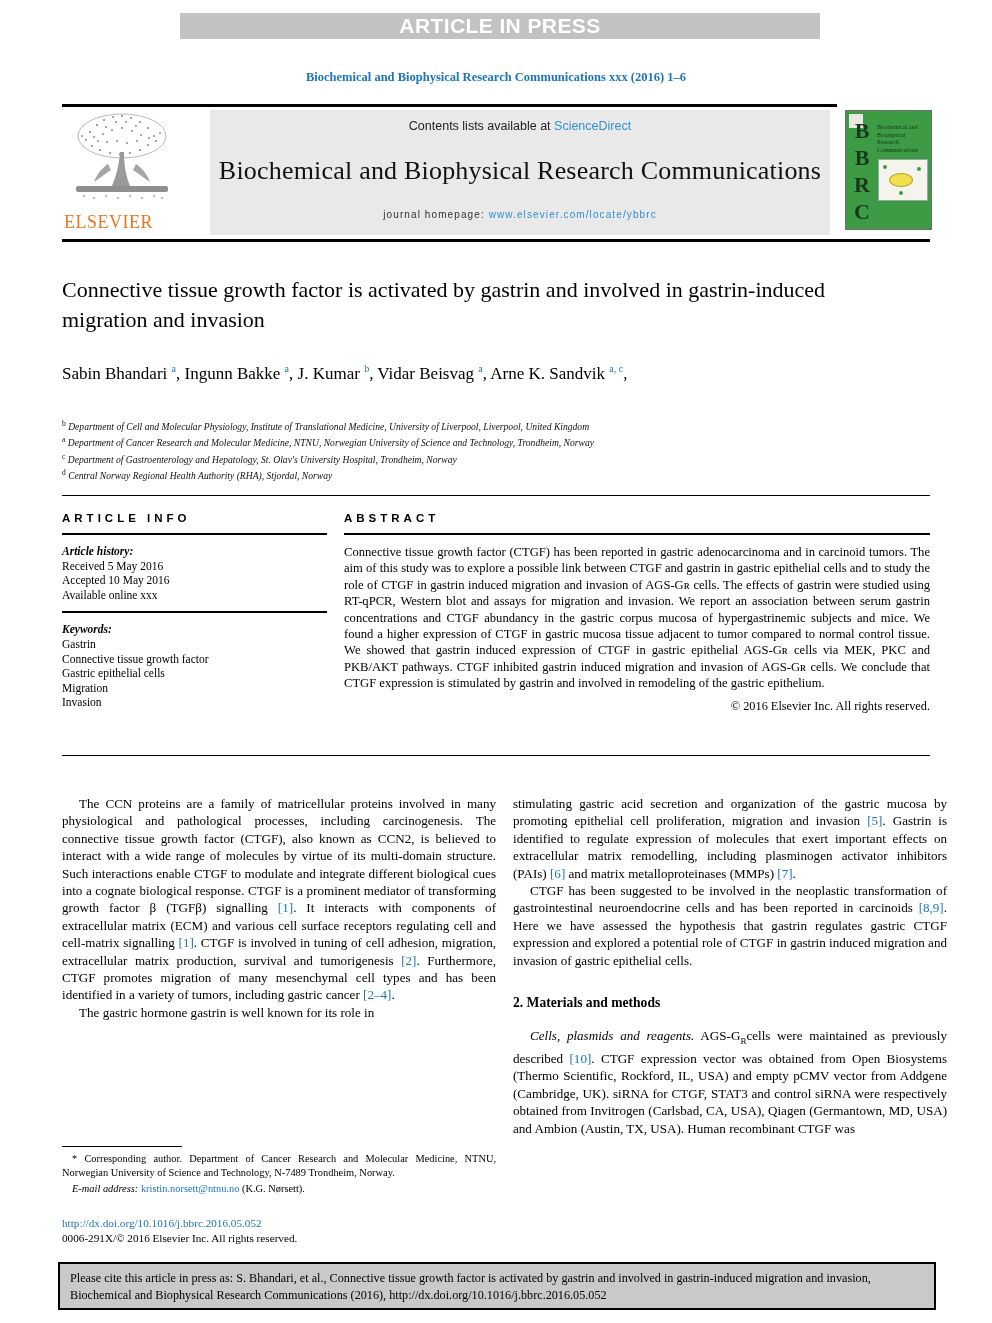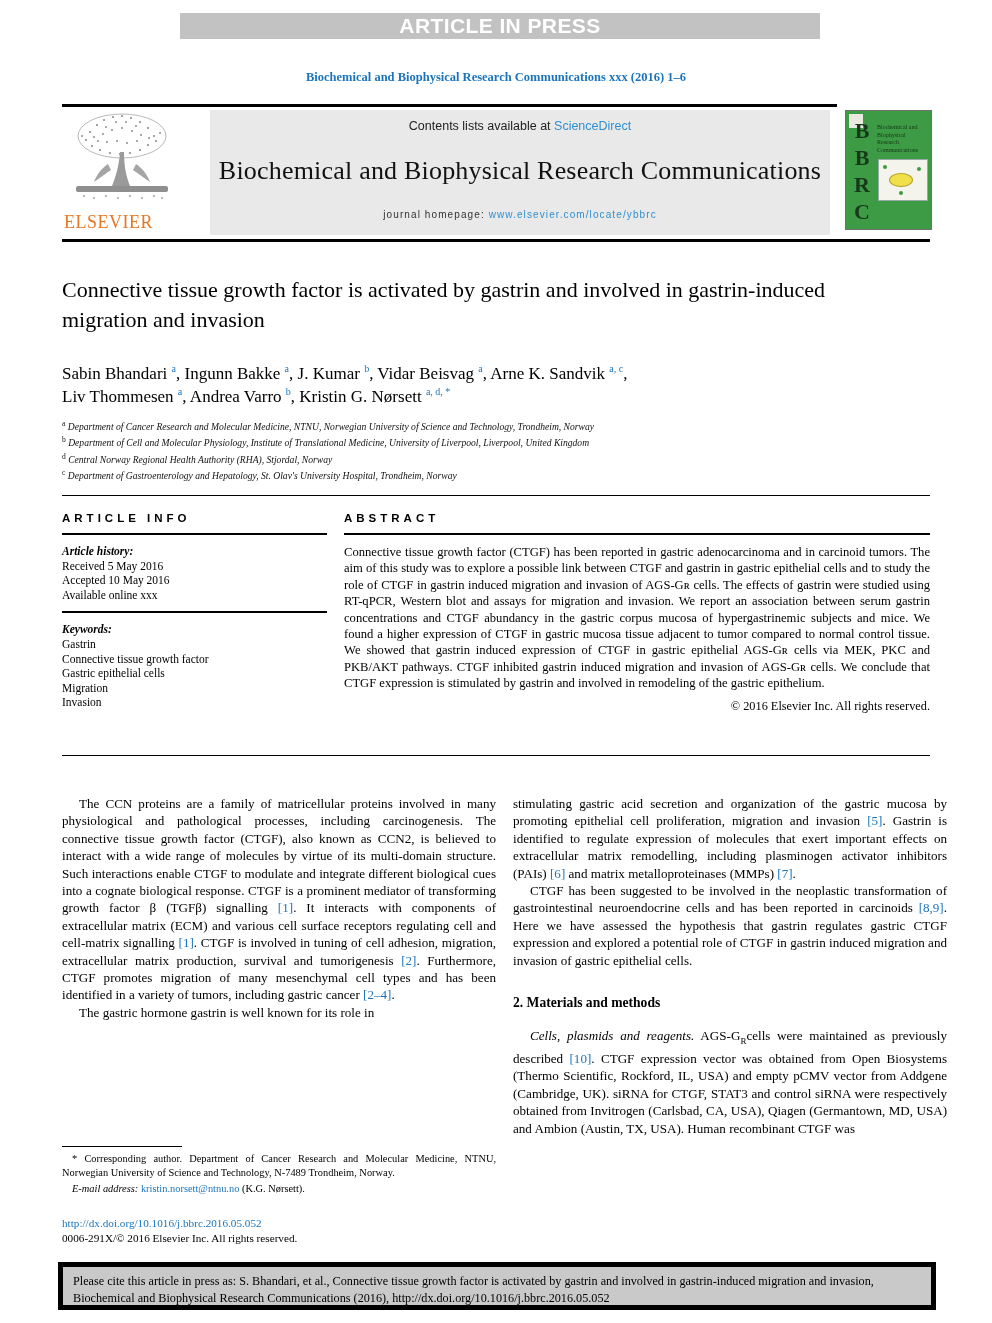--- a/index.html
+++ b/index.html
@@ -186,21 +186,21 @@
   .footnotes .mail{color:#1c75bc;}
   .doi-block{
     position:absolute;left:62px;top:1216px;width:434px;
     font-family:"Liberation Serif", serif;font-size:11.2px;line-height:15px;
   }
   .doi-block .doi{color:#1c75bc;}
 
   
   .cite-box{
     position:absolute;left:58px;top:1262px;width:878px;height:48px;
-    background:#c9c9c9;border:5px solid #000000;box-sizing:border-box;
+    background:#c9c9c9;border:2px solid #000000;box-sizing:border-box;
     padding:6px 10px;
   }
   .cite-box .cite-text{
     font-family:"Liberation Serif", serif;font-size:12.2px;line-height:17px;color:#000;
   }
 </style>
 </head>
 <body>
 
 <div class="page">
@@ -298,28 +298,27 @@
       <div class="bbrc-fig-dot" style="left:38px;top:7px"></div>
       <div class="bbrc-fig-dot" style="left:20px;top:31px"></div>
     </div>
     <div class="bbrc-foot"></div>
   </div>
 
   <div class="title">Connective tissue growth factor is activated by gastrin and involved in gastrin-induced migration and invasion</div>
 
   <div class="authors">
     <div>Sabin Bhandari <sup>a</sup>, Ingunn Bakke <sup>a</sup>, J. Kumar <sup>b</sup>, Vidar Beisvag <sup>a</sup>, Arne K. Sandvik <sup>a, c</sup>,</div>
-    <div>Liv Thommesen <sup>a</sup>, Andrea Varro <sup>b</sup>, Kristin G. Nørsett <sup>a, d, *</sup></div>
   </div>
 
   <div class="affils">
+    <div><sup>b</sup> <span>Department of Cell and Molecular Physiology, Institute of Translational Medicine, University of Liverpool, Liverpool, United Kingdom</span></div>
     <div><sup>a</sup> <span>Department of Cancer Research and Molecular Medicine, NTNU, Norwegian University of Science and Technology, Trondheim, Norway</span></div>
-    <div><sup>b</sup> <span>Department of Cell and Molecular Physiology, Institute of Translational Medicine, University of Liverpool, Liverpool, United Kingdom</span></div>
+    <div><sup>c</sup> <span>Department of Gastroenterology and Hepatology, St. Olav's University Hospital, Trondheim, Norway</span></div>
     <div><sup>d</sup> <span>Central Norway Regional Health Authority (RHA), Stjordal, Norway</span></div>
-    <div><sup>c</sup> <span>Department of Gastroenterology and Hepatology, St. Olav's University Hospital, Trondheim, Norway</span></div>
   </div>
 
   <div class="sec-rule-top"></div>
   <div class="sec-rule-bottom"></div>
 
   <div class="info-col">
     <div class="colhead">ARTICLE INFO</div>
     <div class="thin-rule"></div>
     <div class="info-body">
       <em>Article history:</em><br>

